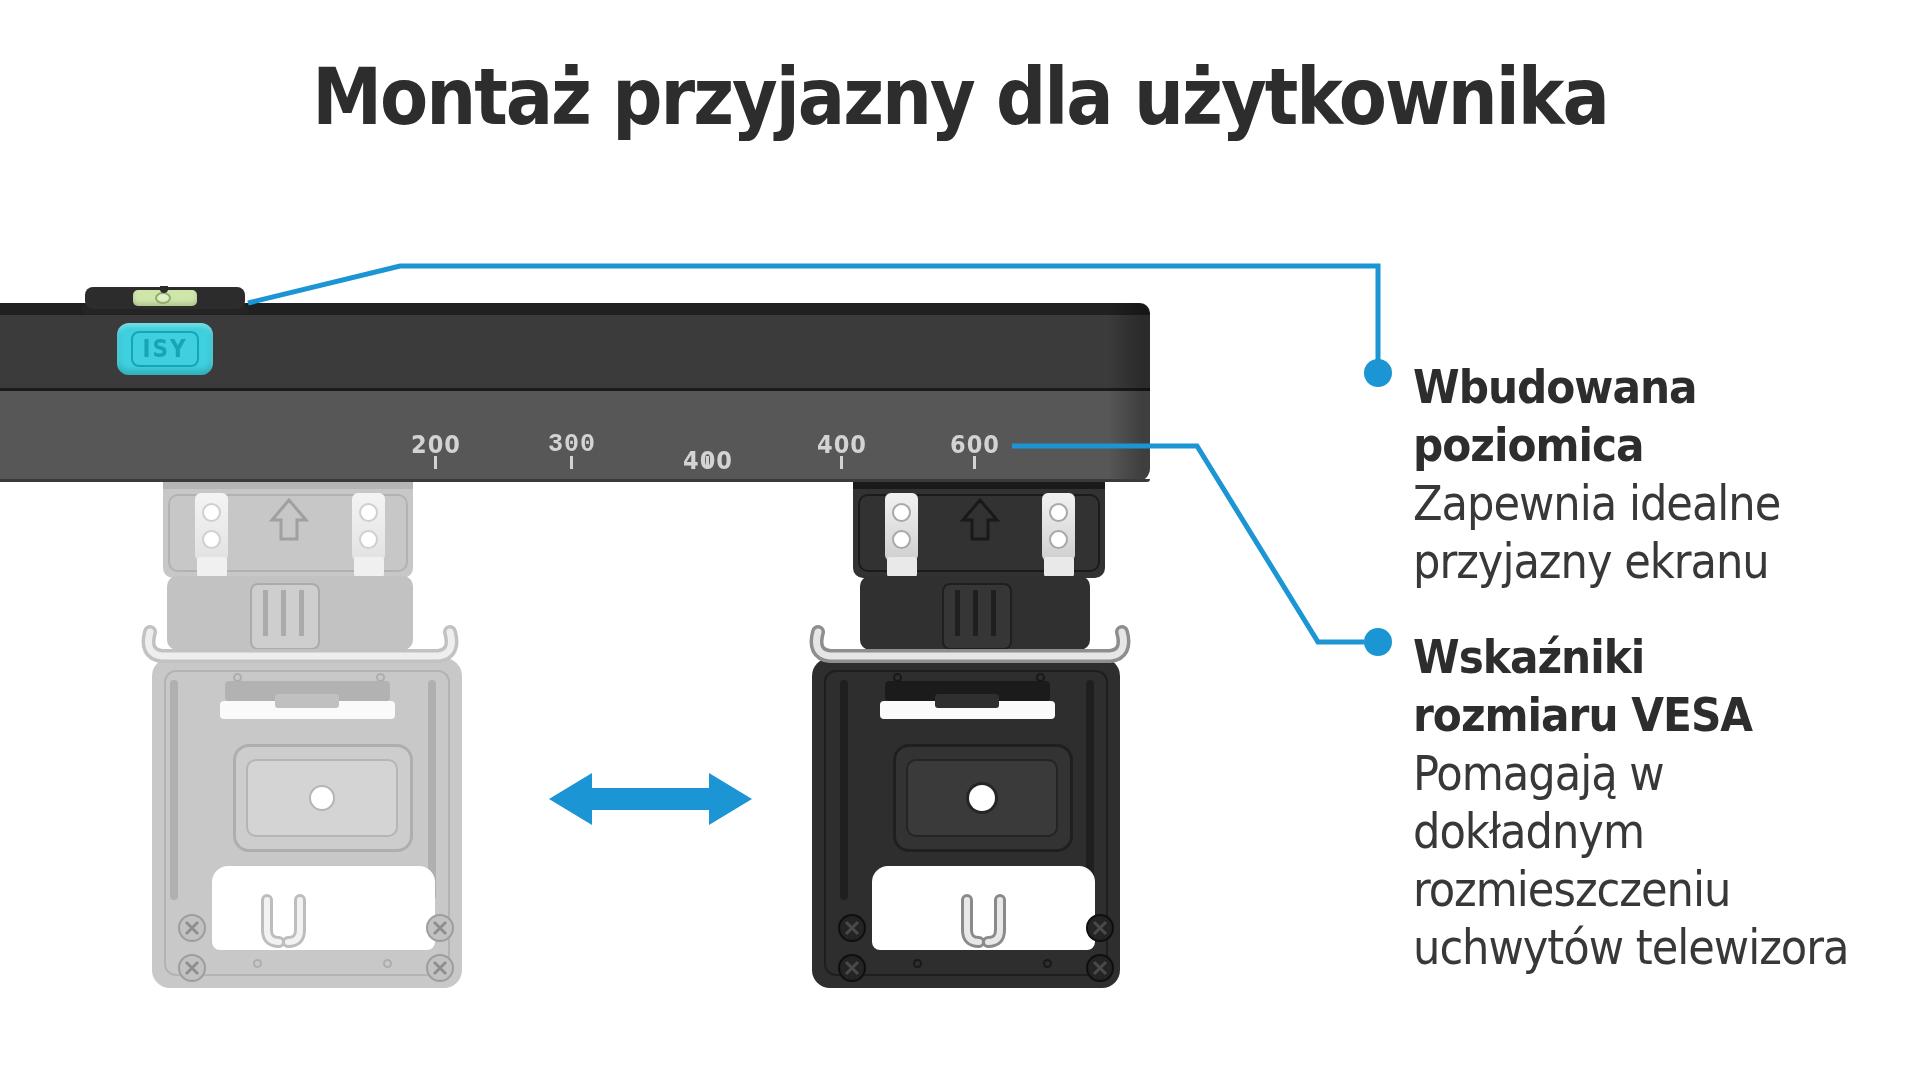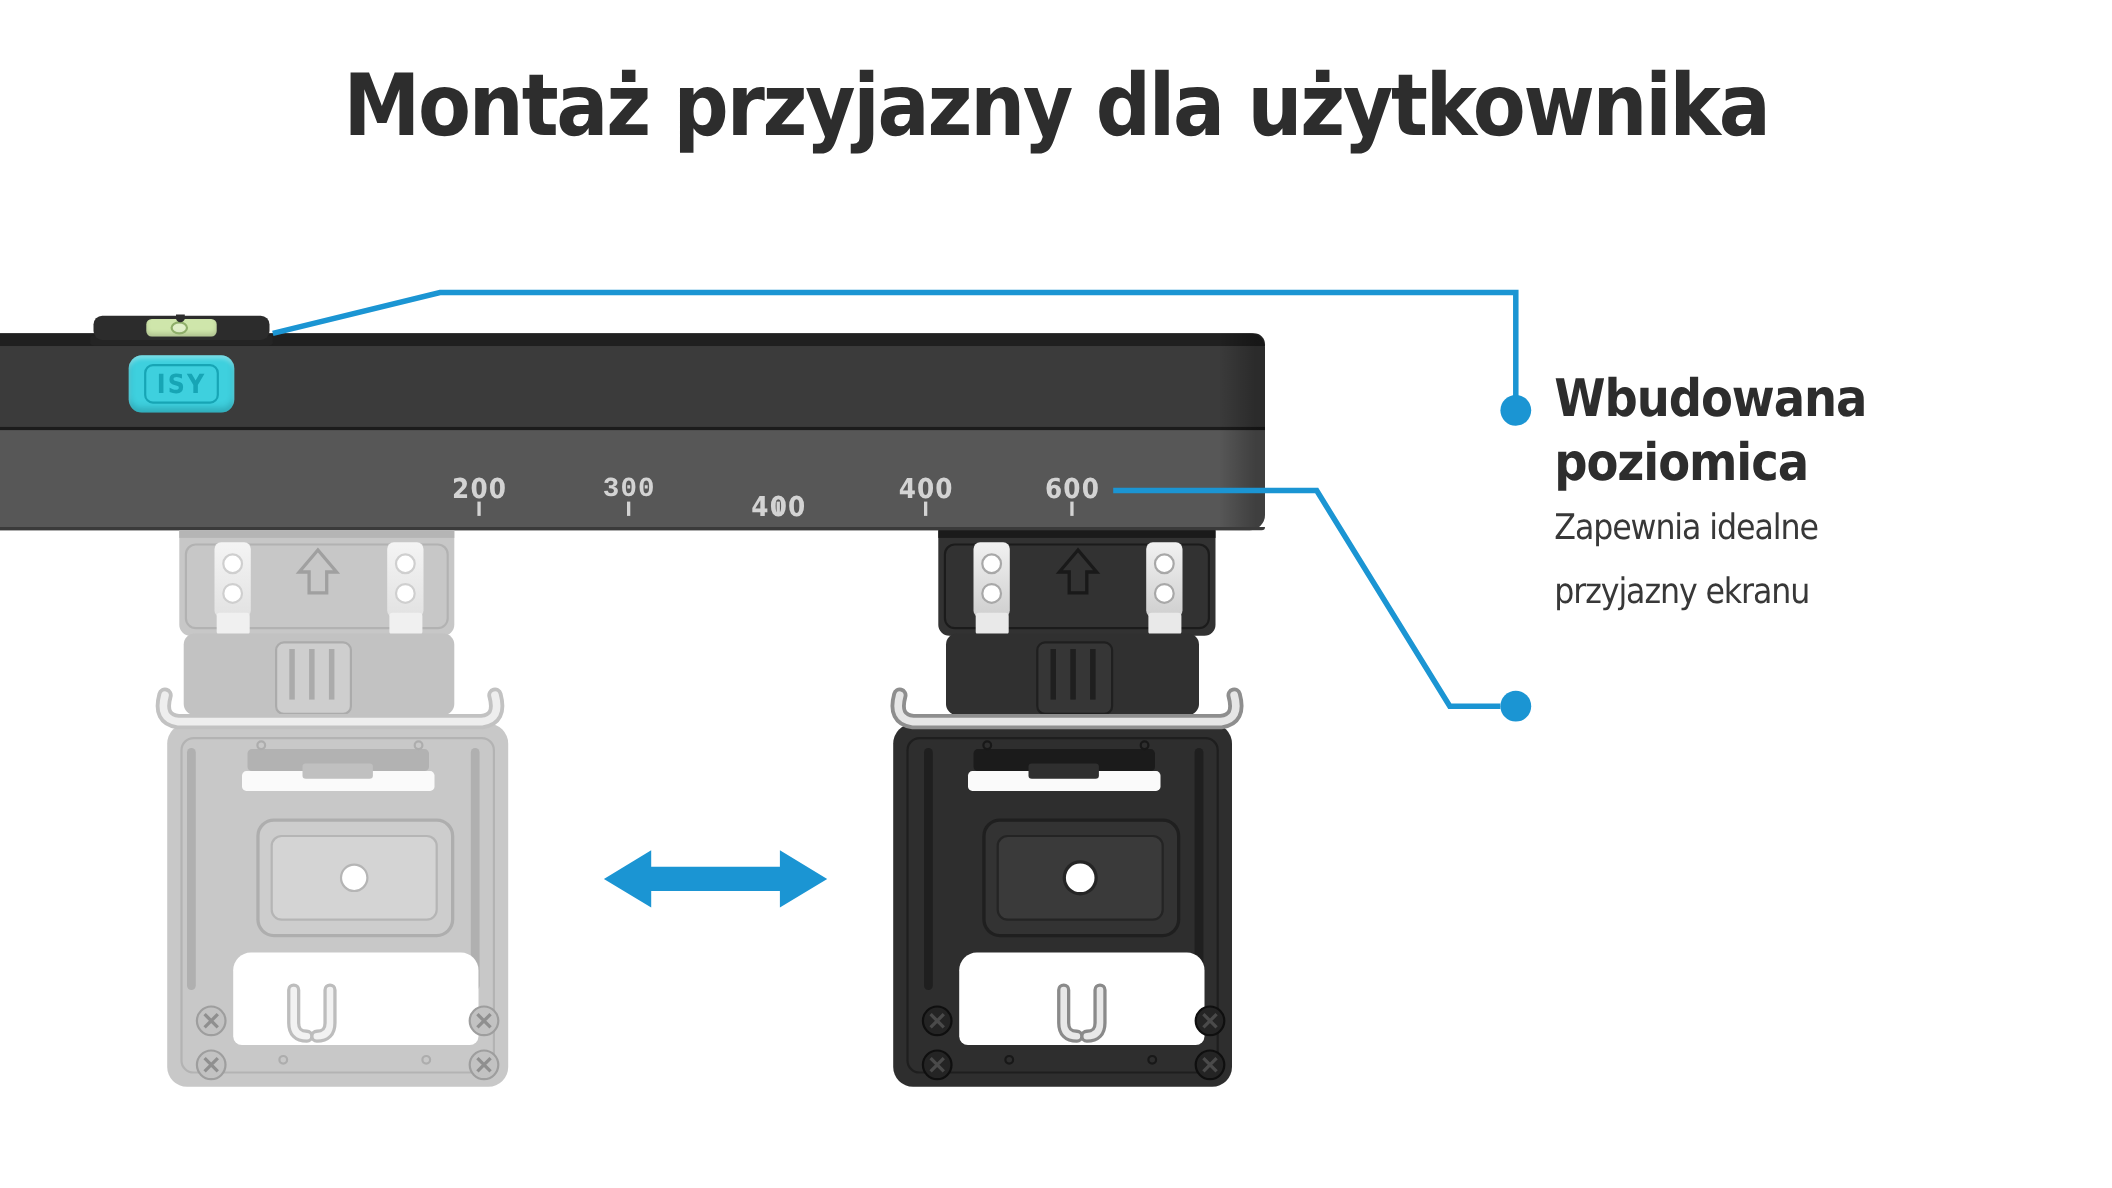--- a/index.html
+++ b/index.html
@@ -44,23 +44,23 @@
 
   
   .isy-logo{left:117px;top:323px;width:96px;height:52px;background:var(--isy-teal);
     border-radius:12px;box-shadow:inset 0 -4px 6px rgba(0,60,70,0.25), inset 0 3px 4px rgba(255,255,255,0.35);
     display:flex;align-items:center;justify-content:center;}
   .isy-inner{width:68px;height:36px;border:2px solid var(--isy-line);border-radius:8px;
     display:flex;align-items:center;justify-content:center;}
   .isy-text{font-size:24px;font-weight:bold;letter-spacing:2px;color:var(--isy-line);}
 
   
-  .callout{width:480px;color:var(--title-text);}
+  .callout{width:480px;color:var(--title-text);margin-top:24px;}
   .callout .h{font-size:47px;font-weight:bold;line-height:58px;letter-spacing:-1px;}
-  .callout .b{font-size:32px;line-height:58px;letter-spacing:-1px;color:var(--body-text);}
+  .callout .b{font-size:48px;line-height:58px;letter-spacing:-1px;color:var(--body-text);}
   #callout1{left:1413px;top:334px;}
   #callout2{left:1413px;top:604px;}
 
   
   .hook-plate{top:482px;height:96px;border-radius:0 0 10px 10px;}
   .hook-strip{left:0;top:0;width:100%;height:7px;}
   .hook-frame{left:5px;top:12px;right:5px;bottom:6px;border-radius:10px;}
   .metal-tab{top:493px;width:33px;height:68px;border-radius:6px;}
   .tab-ext{top:557px;width:30px;height:20px;border-radius:3px;}
   .tab-hole{width:19px;height:19px;border-radius:50%;background:#fff;}
@@ -262,14 +262,21 @@
     <polyline points="1012,446 1197,446 1318,642 1364,642" fill="none" stroke="#1b95d3" stroke-width="5"></polyline>
     <circle cx="1378" cy="642" r="14" fill="#1b95d3"></circle>
   </svg>
 
   <div class="abs callout" id="callout1">
     <div class="h">Wbudowana poziomica</div>
     <div class="b">Zapewnia idealne</div>
     <div class="b">przyjazny ekranu</div>
   </div>
 
+  <div class="abs callout" id="callout2">
+    <div class="h">Wskaźniki</div>
+    <div class="h">rozmiaru VESA</div>
+    <div class="b">Pomagają w dokładnym</div>
+    <div class="b">rozmieszczeniu</div>
+    <div class="b">uchwytów telewizora</div>
+  </div>
 
 </div>
 
 </body></html>

